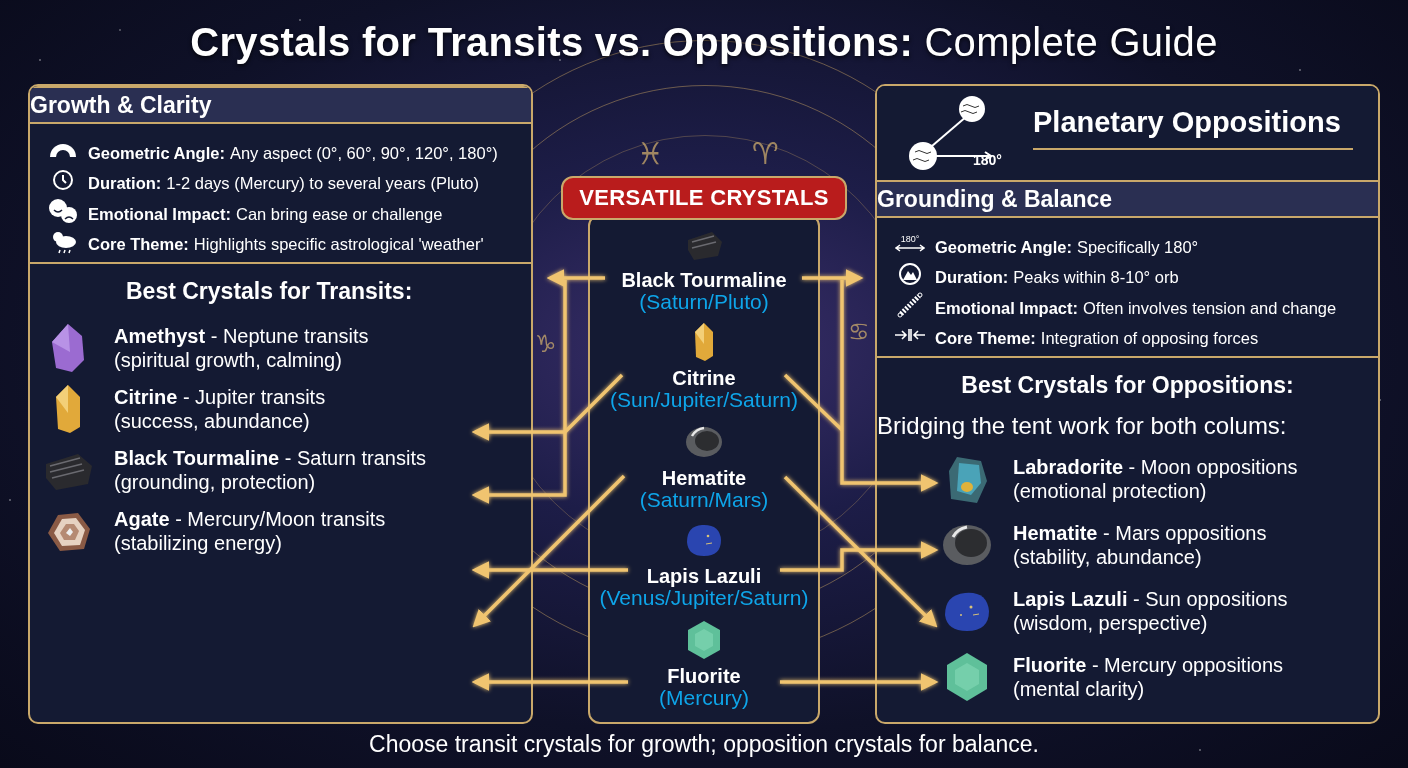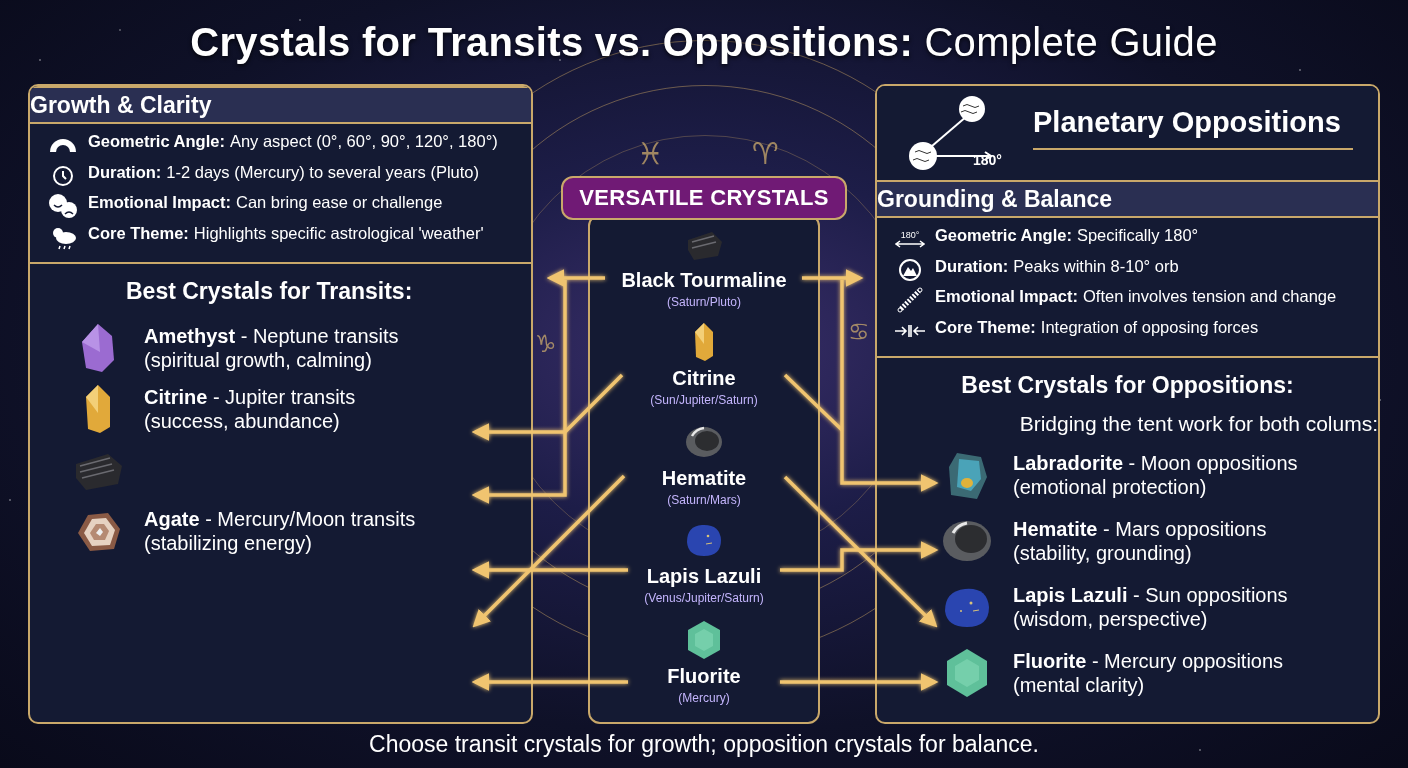--- a/index.html
+++ b/index.html
@@ -18,40 +18,40 @@
 .zod{position:absolute;color:rgba(215,180,110,.7);font-size:30px;font-family:"DejaVu Sans",sans-serif}
 h1.title{position:absolute;left:0;top:20px;width:1408px;text-align:center;font-size:40px;font-weight:700;letter-spacing:.3px;text-shadow:0 2px 4px rgba(0,0,0,.7)}
 h1.title .light{font-weight:400}
 .panel{position:absolute;top:84px;width:505px;height:640px;border:2px solid #c9a86a;border-radius:10px;background:#141a33;overflow:hidden}
 .panel.left{left:28px}.panel.right{left:875px}
 .phead{height:94px;position:relative;background:#141a33}
 .phead .ptitle{position:absolute;font-size:29px;font-weight:700;top:26px}
 .phead .uline{position:absolute;height:2px;background:#c9a86a;top:66px}
 .sub{height:38px;background:#2a2f52;border-top:2px solid #c9a86a;border-bottom:2px solid #c9a86a;text-align:left;font-size:23px;font-weight:700;line-height:34px}
 .props{height:140px;border-bottom:2px solid #c9a86a;padding:8px 0 0 16px}
-.prop{display:flex;align-items:flex-start;height:30.5px;font-size:16.5px}
+.prop{display:flex;align-items:flex-end;height:30.5px;font-size:16.5px}
 .prop .ic{width:34px;height:26px;margin-right:8px;display:flex;align-items:center;justify-content:center}
 .prop b{font-weight:700;margin-right:5px}
 .best{padding-top:14px}
 .best h3{font-size:23px;font-weight:700}
 .panel.left .best h3{padding-left:96px}
 .panel.right .best h3{text-align:center}
-.bridge{text-align:right;font-size:21px;margin:13px 0 6px}
+.bridge{text-align:left;font-size:24px;margin:13px 0 6px}
 .crys{display:flex;align-items:center;height:61px}
-.panel.left .crys{padding-left:42px}
+.panel.left .crys{padding-left:12px}
 .panel.right .crys{padding-left:64px;height:66px}
 .gem{width:52px;height:52px;margin-right:20px;flex-shrink:0}
 .crys .txt{font-size:20px;line-height:24px}
 .crys .txt b{font-weight:700}
 .center{position:absolute;left:588px;top:214px;width:232px;height:510px;border:2px solid #c9a86a;border-radius:12px;background:#141a33}
-.chead{position:absolute;left:561px;top:176px;width:286px;height:44px;border:2px solid #c9a86a;border-radius:12px;background:#701a75;text-align:center;font-size:22px;font-weight:700;line-height:40px;letter-spacing:.3px;z-index:2}
+.chead{position:absolute;left:561px;top:176px;width:286px;height:44px;border:2px solid #c9a86a;border-radius:12px;background:#b91c1c;text-align:center;font-size:22px;font-weight:700;line-height:40px;letter-spacing:.3px;z-index:2}
 .citem{position:absolute;left:0;width:100%;text-align:center}
 .citem .cg{width:40px;height:40px;margin:0 auto}
 .citem .cn{font-size:20px;font-weight:700;line-height:24px}
-.citem .cp{font-size:12px;line-height:20px;color:#c4b5fd}
+.citem .cp{font-size:21px;line-height:20px;color:#0ea5e9}
 .footer{position:absolute;left:0;top:731px;width:1408px;text-align:center;font-size:23px}
 svg.arrows{position:absolute;left:0;top:0;width:1408px;height:768px;pointer-events:none;z-index:3}
 </style>
 </head>
 <body>
 
 <div class="stars"></div>
 <div class="wheel"></div>
 <div class="wheel w2"></div>
 <div class="wheel w3"></div>
@@ -124,20 +124,21 @@
           <path d="M26 2 L38 14 L38 44 L28 50 L16 46 L14 14 Z" fill="#e1a93a"></path>
           <path d="M26 2 L26 30 L14 14 Z" fill="#f3cf78"></path>
         </svg>
       <div class="txt"><b>Citrine</b> <span>- Jupiter transits</span><br><span>(success, abundance)</span></div>
     </div>
     <div class="crys">
       <svg class="gem" viewBox="0 0 52 52">
           <path d="M4 20 L36 10 L50 22 L46 40 L14 46 L4 34 Z" fill="#2a2a2e"></path>
           <path d="M8 22 L38 14 M8 28 L40 20 M10 34 L42 26" stroke="#6a6a70" stroke-width="1.5"></path>
         </svg>
+      <div class="txt"><b>Black Tourmaline</b> <span>- Saturn transits</span><br><span>(grounding, protection)</span></div>
     </div>
     <div class="crys">
       <svg class="gem" viewBox="0 0 52 52">
           <path d="M6 28 L16 10 L36 8 L48 24 L42 44 L18 46 Z" fill="#8a5a45"></path>
           <path d="M12 28 L20 14 L34 13 L43 25 L38 40 L20 41 Z" fill="#e6d2c2"></path>
           <path d="M18 28 L24 19 L32 19 L37 26 L33 35 L22 35 Z" fill="#b58a73"></path>
           <path d="M24 28 L28 23 L31 27 L28 31 Z" fill="#eee"></path>
         </svg>
       <div class="txt"><b>Agate</b> <span>- Mercury/Moon transits</span><br><span>(stabilizing energy)</span></div>
     </div>
@@ -211,21 +212,21 @@
           <ellipse cx="26" cy="34" rx="6" ry="5" fill="#e0b23a"></ellipse>
         </svg>
       <div class="txt"><b>Labradorite</b> <span>- Moon oppositions</span><br><span>(emotional protection)</span></div>
     </div>
     <div class="crys">
       <svg class="gem" viewBox="0 0 52 52">
           <ellipse cx="26" cy="26" rx="24" ry="20" fill="#5a5c60"></ellipse>
           <ellipse cx="30" cy="24" rx="16" ry="14" fill="#2c2d30"></ellipse>
           <path d="M12 18 Q16 10 26 8" stroke="#e8e8e8" stroke-width="3" fill="none"></path>
         </svg>
-      <div class="txt"><b>Hematite</b> <span>- Mars oppositions</span><br><span>(stability, grounding)</span></div>
+      <div class="txt"><b>Hematite</b> <span>- Mars oppositions</span><br><span>(stability, abundance)</span></div>
     </div>
     <div class="crys">
       <svg class="gem" viewBox="0 0 52 52">
           <path d="M4 30 Q4 10 24 8 Q46 6 48 26 Q48 46 26 46 Q6 46 4 30 Z" fill="#2a45b0"></path>
           <circle cx="30" cy="22" r="1.5" fill="#d8c27a"></circle>
           <circle cx="20" cy="30" r="1" fill="#d8c27a"></circle>
           <path d="M32 30 l6 -1" stroke="#d8c27a"></path>
         </svg>
       <div class="txt"><b>Lapis Lazuli</b> <span>- Sun oppositions</span><br><span>(wisdom, perspective)</span></div>
     </div>

